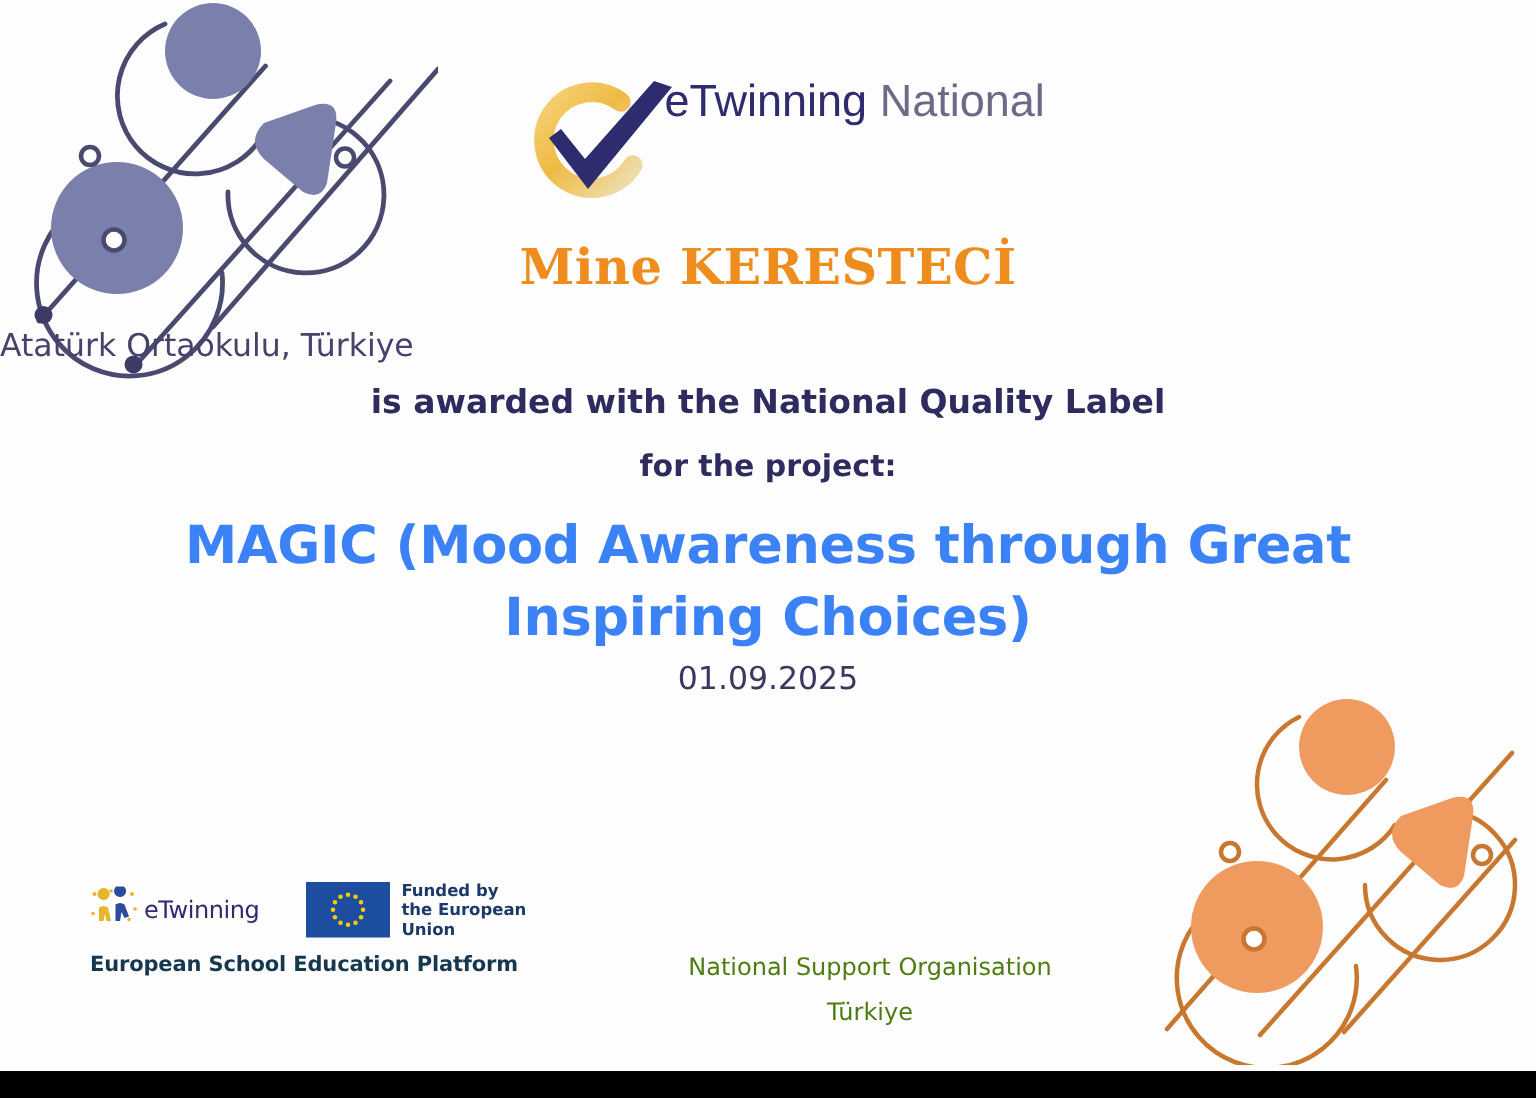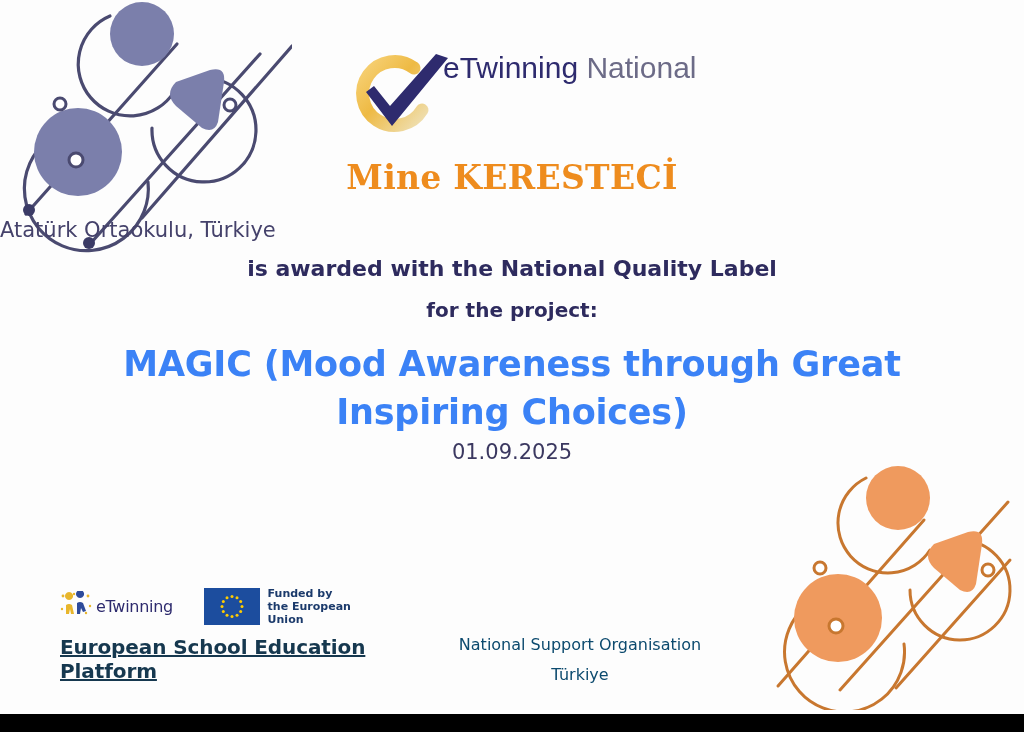--- a/index.html
+++ b/index.html
@@ -203,36 +203,35 @@
     margin-left: 8px;
     font-family: "DejaVu Sans", sans-serif;
     font-size: 11px;
     font-weight: bold;
     color: #1b3a6b;
     line-height: 13px;
   }
   .esep {
     margin-top: 8px;
     font-family: "DejaVu Sans", sans-serif;
-    font-size: 20px;
+    font-size: 14px;
     font-weight: bold;
     color: #16384f;
     letter-spacing: -0.1px;
-    text-decoration: underline;
   }
   .nso {
     position: absolute;
     left: 360px;
     top: 630px;
     width: 440px;
     text-align: center;
     font-family: "DejaVu Sans", sans-serif;
     font-size: 16px;
     font-weight: 400;
-    color: #0c4a6e;
+    color: #4d7c0f;
     line-height: 30px;
   }
 </style>
 </head>
 <body>
 
 <div id="certificate">
 
   <div class="page">
 

